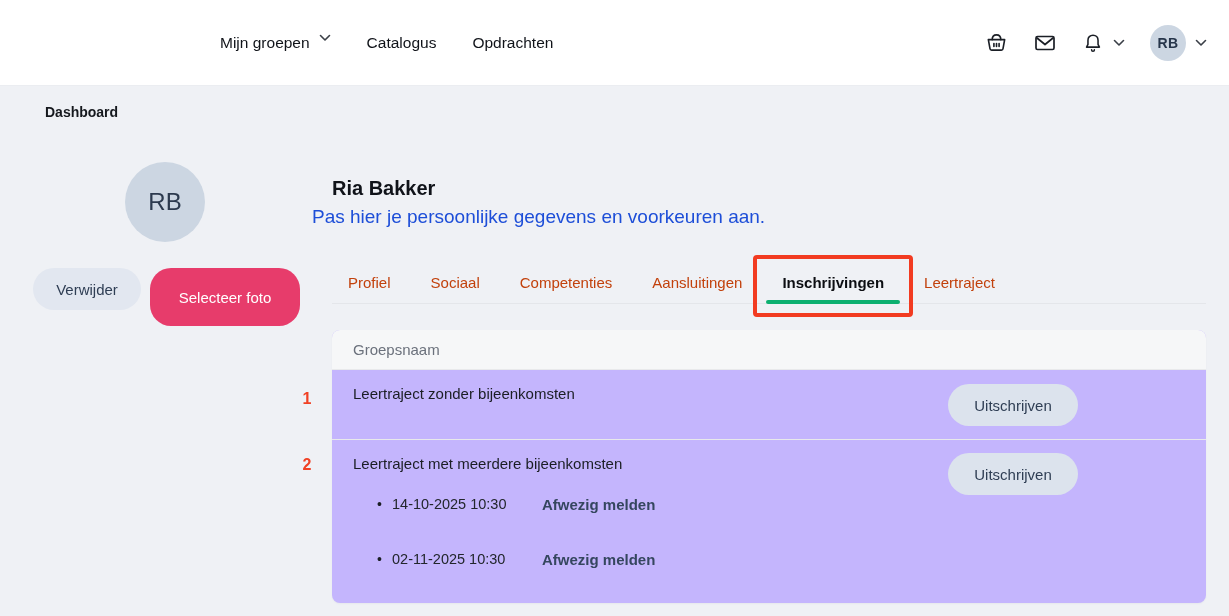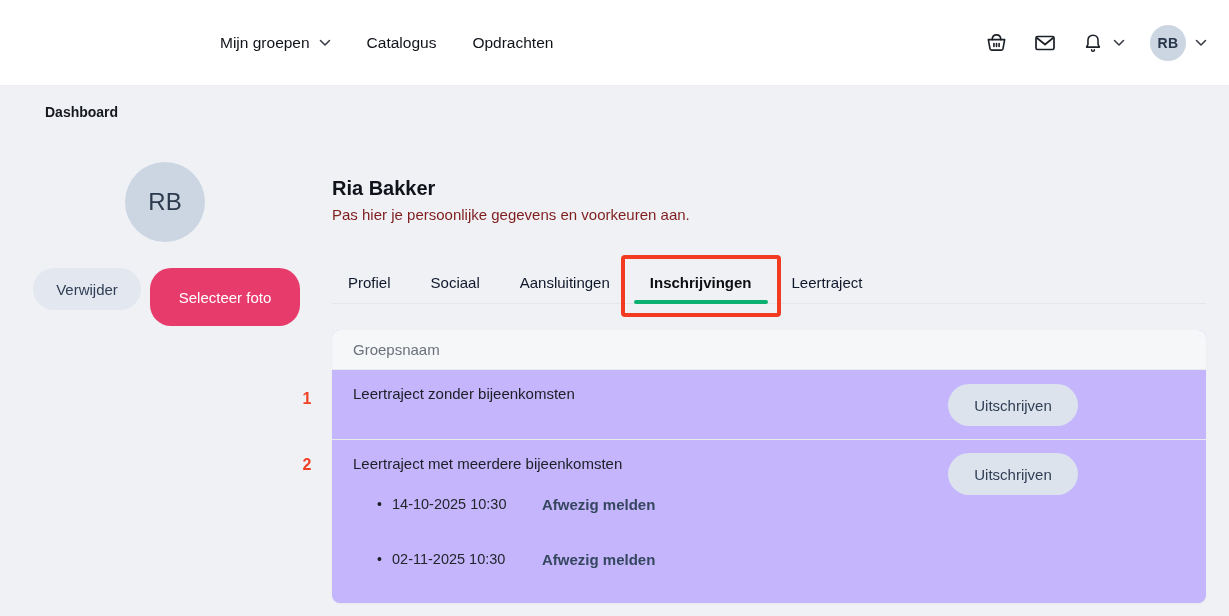--- a/index.html
+++ b/index.html
@@ -14,21 +14,21 @@
   .navbar {
     position:absolute; left:0; top:0; width:1229px; height:86px;
     background:#ffffff; border-bottom:1px solid #ebedf1;
     display:flex; align-items:center;
   }
   .nav-links {
     position:absolute; left:220px; top:0; height:100%;
     display:flex; align-items:center; gap:36px;
   }
   .nav-item {
-    display:flex; align-items:center; gap:9px;
+    display:flex; gap:9px;
     font-size:15.5px; color:#101319; cursor:pointer; white-space:nowrap;
   }
   .nav-right {
     position:absolute; right:22px; top:0; height:100%;
     display:flex; align-items:center; gap:25px;
   }
   .icon-btn { display:flex; align-items:center; color:#1b1f26; cursor:pointer; background:none; border:none; }
   .icon-group { display:flex; align-items:center; gap:9px; cursor:pointer; color:#1b1f26; }
   .chev { flex:0 0 auto; color:#3a3f47; }
   .avatar-sm {
@@ -61,31 +61,31 @@
   .btn-select {
     position:absolute; left:150px; top:268px; width:150px; height:58px;
     background:#e73c6b; color:#ffffff;
   }
   
   .page-title {
     position:absolute; left:332px; top:177px;
     font-size:20px; font-weight:bold; color:#101319;
   }
   .page-subtitle {
-    position:absolute; left:332px; top:206px;
-    font-size:15px; color:#7f1d1d;
+    position:absolute; left:312px; top:206px;
+    font-size:19px; color:#1d4ed8;
   }
   
   .tabs {
     position:absolute; left:332px; top:262px; width:874px; height:42px;
     display:flex; gap:8px; border-bottom:1px solid #e4e6ea;
   }
   .tab {
     position:relative; display:flex; align-items:center;
-    padding:0 16px; font-size:15px; color:#0f172a;
+    padding:0 16px; font-size:15px; color:#c2410c;
     cursor:pointer; white-space:nowrap;
   }
   .tab.active { font-weight:bold; color:#0c0e12; }
   .tab.active .tab-underline {
     position:absolute; left:0; right:0; bottom:-1px; height:4px;
     background:#0cb070; border-radius:2px;
   }
   .tab-annotation-box {
     position:absolute; left:-13px; right:-13px; top:-7px; height:62px;
     border:4px solid #f23b21; border-radius:4px; pointer-events:none;
@@ -198,20 +198,23 @@
 <p class="page-subtitle">Pas hier je persoonlijke gegevens en voorkeuren aan.</p>
 
 <div class="tabs">
   <div class="tab">
       <span>Profiel</span>
     </div>
   <div class="tab">
       <span>Sociaal</span>
     </div>
   <div class="tab">
+      <span>Competenties</span>
+    </div>
+  <div class="tab">
       <span>Aansluitingen</span>
     </div>
   <div class="tab active">
     <span>Inschrijvingen</span>
     <div class="tab-underline"></div>
     <div class="tab-annotation-box"></div>
   </div>
   <div class="tab">
       <span>Leertraject</span>
     </div>

